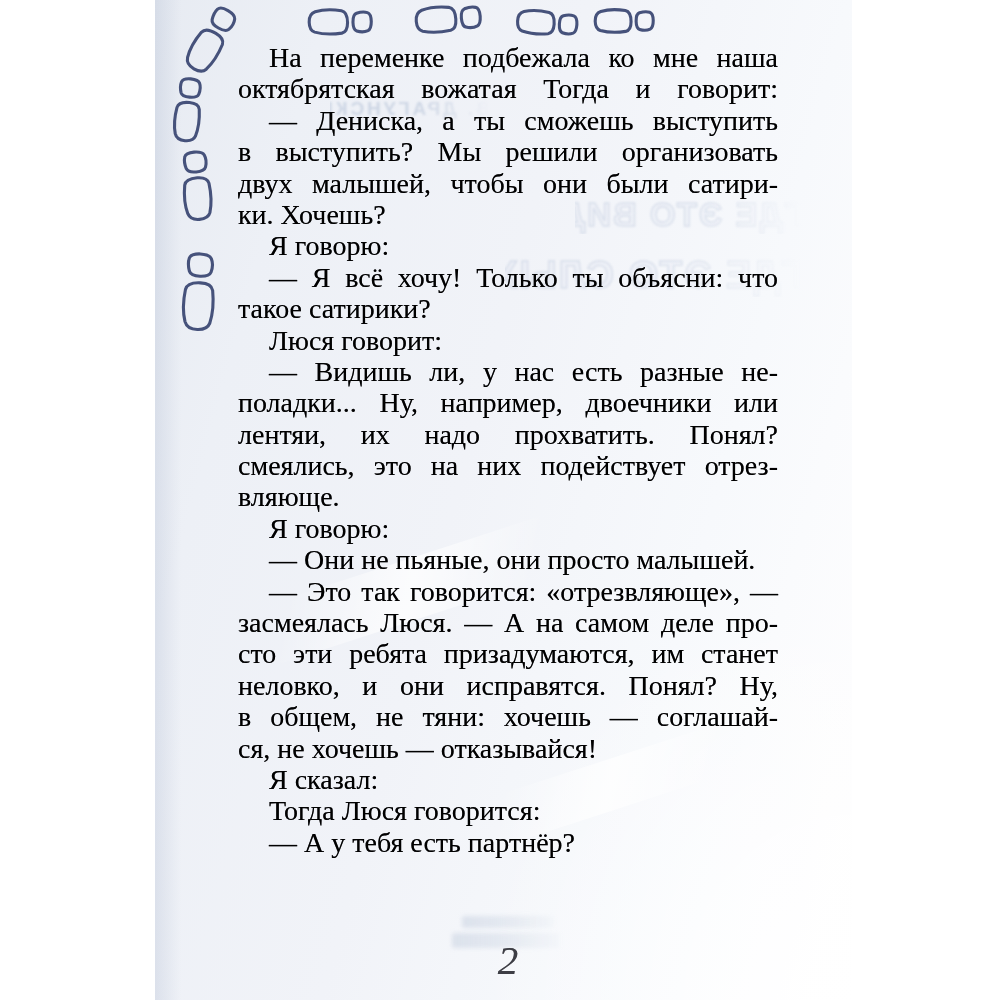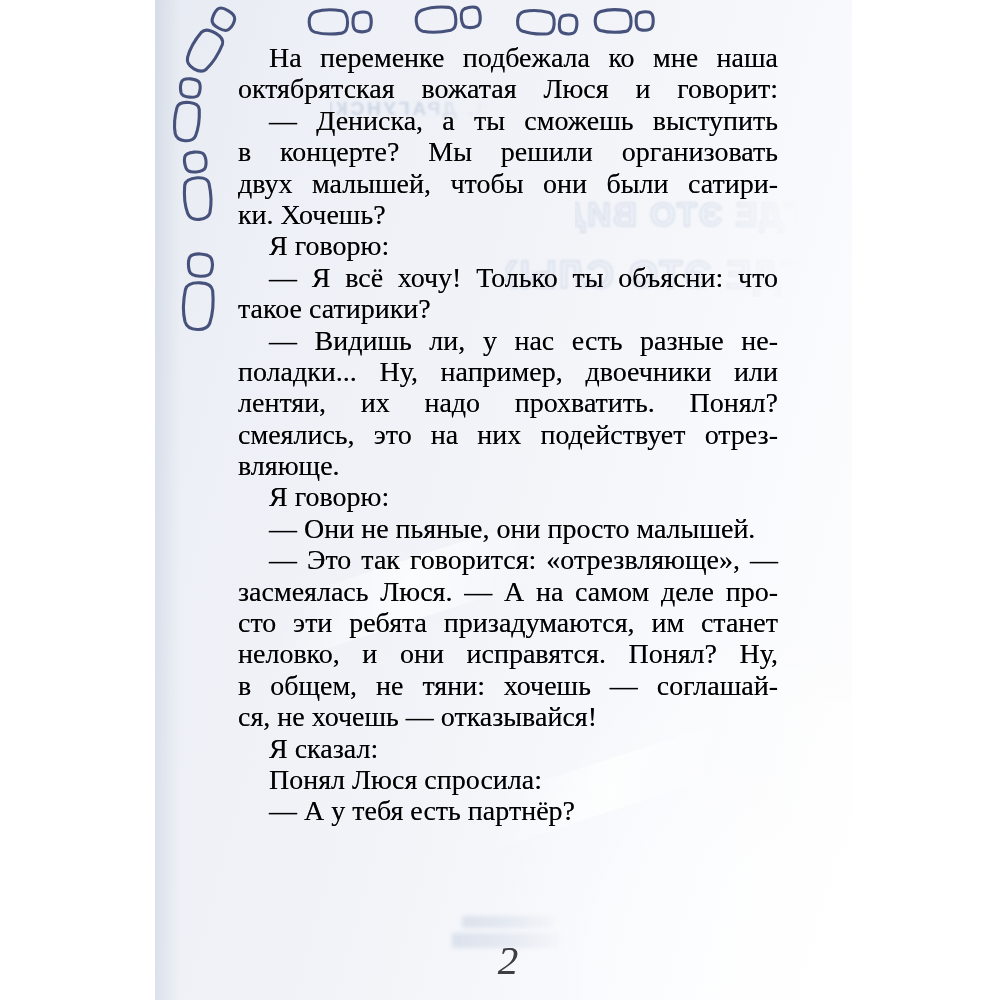--- a/index.html
+++ b/index.html
@@ -135,41 +135,42 @@
         <use href="#footprint" transform="translate(624 21) rotate(-90) scale(0.86)" stroke="#46527b" stroke-width="3.604651162790698"></use>
         <use href="#footprint" transform="translate(211 40) rotate(211) scale(1)" stroke="#46527b" stroke-width="3.1"></use>
         <use href="#footprint" transform="translate(188 110) rotate(186) scale(0.92)" stroke="#46527b" stroke-width="3.369565217391304"></use>
         <use href="#footprint" transform="translate(197 186) rotate(176) scale(1)" stroke="#46527b" stroke-width="3.1"></use>
         <use href="#footprint" transform="translate(199 292) rotate(183) scale(1.12)" stroke="#46527b" stroke-width="2.767857142857143"></use>
       </g>
   </svg>
 
   <div id="text-block">
       <div class="line justify indent">На переменке подбежала ко мне наша</div>
-      <div class="line justify">октябрятская вожатая Люся и говорит:</div>
+      <div class="line justify">октябрятская вожатая Тогда и говорит:</div>
       <div class="line justify indent">— Дениска, а ты сможешь выступить</div>
-      <div class="line justify">в концерте? Мы решили организовать</div>
+      <div class="line justify">в выступить? Мы решили организовать</div>
       <div class="line justify">двух малышей, чтобы они были сатири-</div>
       <div class="line">ки. Хочешь?</div>
       <div class="line indent">Я говорю:</div>
       <div class="line justify indent">— Я всё хочу! Только ты объясни: что</div>
       <div class="line">такое сатирики?</div>
+      <div class="line indent">Люся говорит:</div>
       <div class="line justify indent">— Видишь ли, у нас есть разные не-</div>
       <div class="line justify">поладки... Ну, например, двоечники или</div>
       <div class="line justify">лентяи, их надо прохватить. Понял?</div>
       <div class="line justify">смеялись, это на них подействует отрез-</div>
       <div class="line">вляюще.</div>
       <div class="line indent">Я говорю:</div>
       <div class="line indent">— Они не пьяные, они просто малышей.</div>
       <div class="line justify indent">— Это так говорится: «отрезвляюще», —</div>
       <div class="line justify">засмеялась Люся. — А на самом деле про-</div>
       <div class="line justify">сто эти ребята призадумаются, им станет</div>
       <div class="line justify">неловко, и они исправятся. Понял? Ну,</div>
       <div class="line justify">в общем, не тяни: хочешь — соглашай-</div>
       <div class="line">ся, не хочешь — отказывайся!</div>
       <div class="line indent">Я сказал:</div>
-      <div class="line indent">Понял Люся спросила:</div>
+      <div class="line indent">Тогда Люся говорится:</div>
       <div class="line indent">— А у тебя есть партнёр?</div>
     </div>
 
   <div id="page-number">2</div>
 
 </div>
 
 </body></html>

